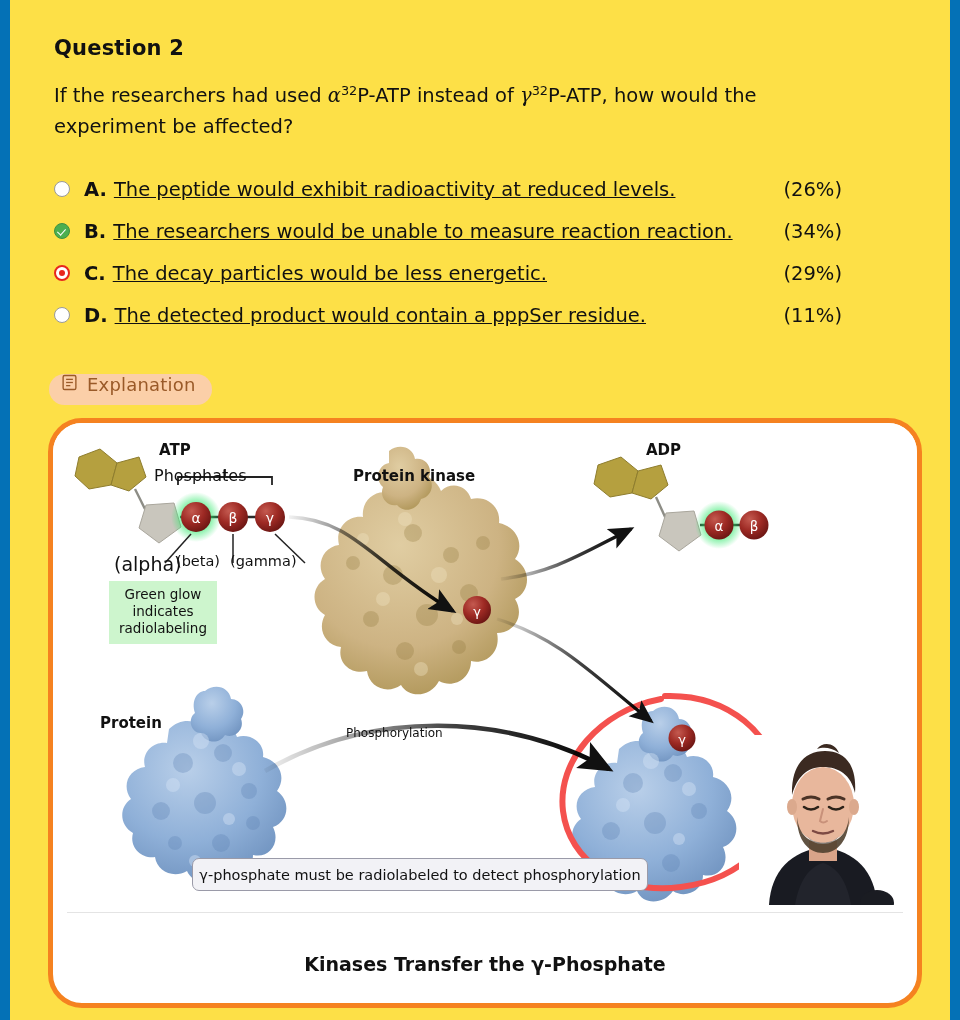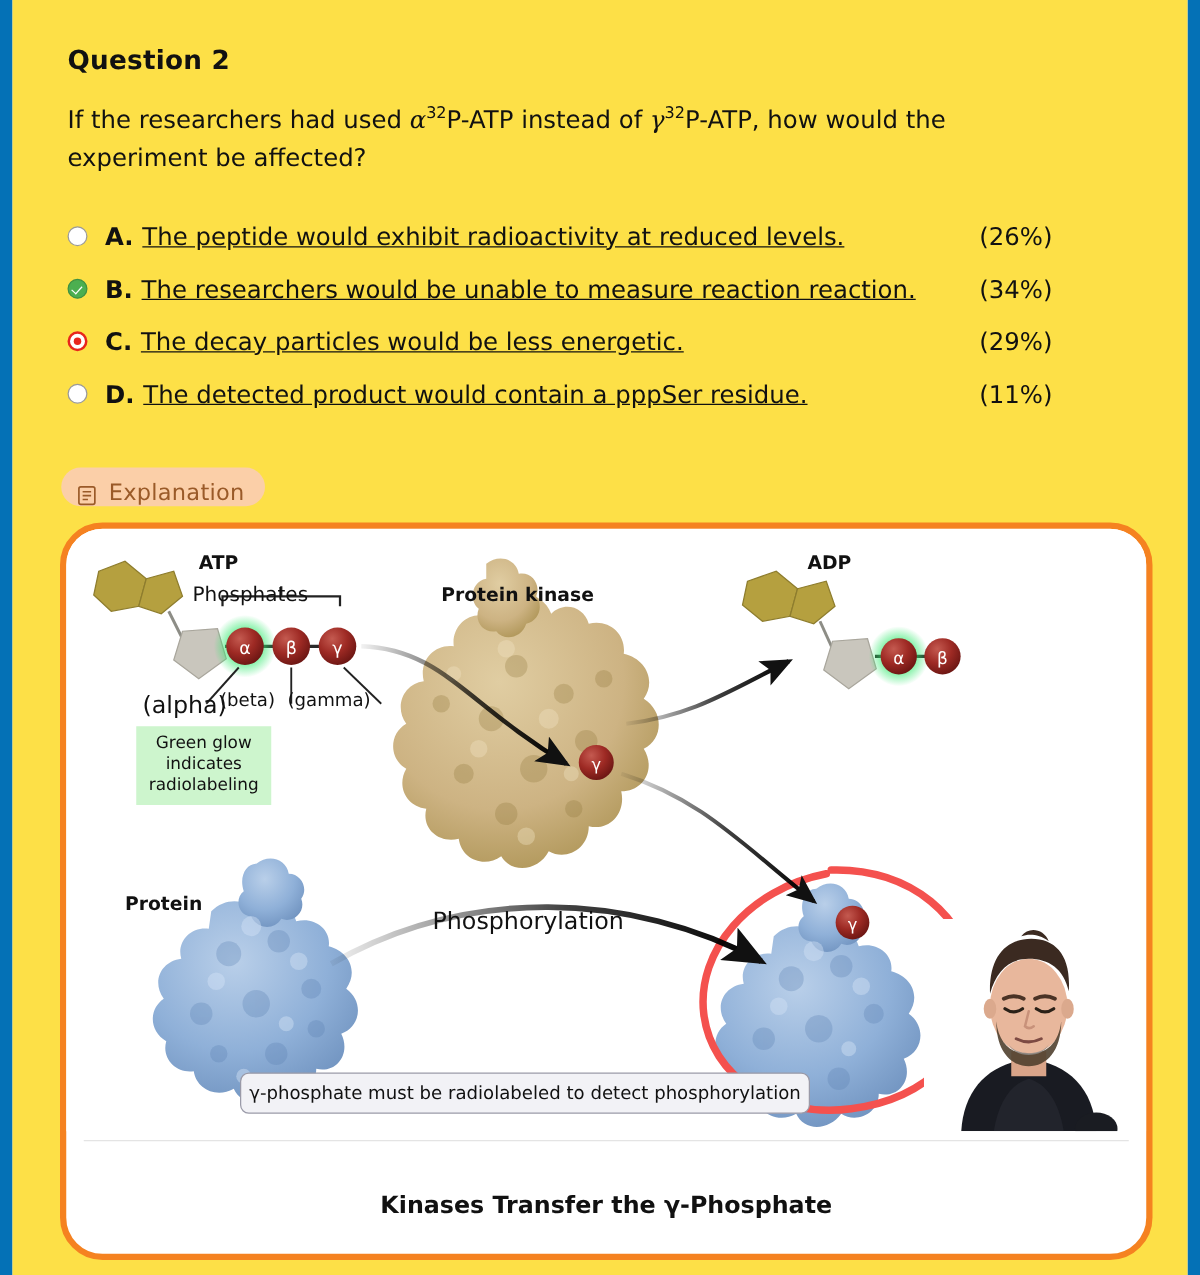--- a/index.html
+++ b/index.html
@@ -141,21 +141,21 @@
   
   .exp-badge {
     position: absolute;
     left: 39px;
     top: 374px;
     height: 31px;
     padding: 0 16px 0 12px;
     background: #fbcfa8;
     border-radius: 16px;
     display: flex;
-    align-items: flex-end;
+    align-items: flex-start;
     gap: 9px;
     z-index: 5;
   }
   .exp-badge .lbl {
     font-size: 18px;
     color: #9a5a28;
     letter-spacing: .2px;
   }
   .doc-icon { width: 17px; height: 17px; display: block; }
 
@@ -207,21 +207,21 @@
   .flabel.bold { font-weight: bold; }
 
   .lbl-atp       { left: 106px; top: 18px;  font-size: 15px; }
   .lbl-adp       { left: 593px; top: 18px;  font-size: 15px; }
   .lbl-kinase    { left: 300px; top: 44px;  font-size: 15px; }
   .lbl-phosphates{ left: 101px; top: 43px;  font-size: 16px; }
   .lbl-alpha     { left: 61px;  top: 130px; font-size: 19px; }
   .lbl-beta      { left: 123px; top: 130px; font-size: 14.5px; }
   .lbl-gamma     { left: 177px; top: 130px; font-size: 14.5px; }
   .lbl-protein   { left: 47px;  top: 291px; font-size: 15px; }
-  .lbl-phospho   { left: 293px; top: 303px; font-size: 19px; }
+  .lbl-phospho   { left: 293px; top: 303px; font-size: 12px; }
 
   .green-note {
     position: absolute;
     left: 56px;
     top: 158px;
     width: 100px;
     padding: 5px 4px 7px;
     background: #cdf5cd;
     text-align: center;
     font-size: 13.5px;

